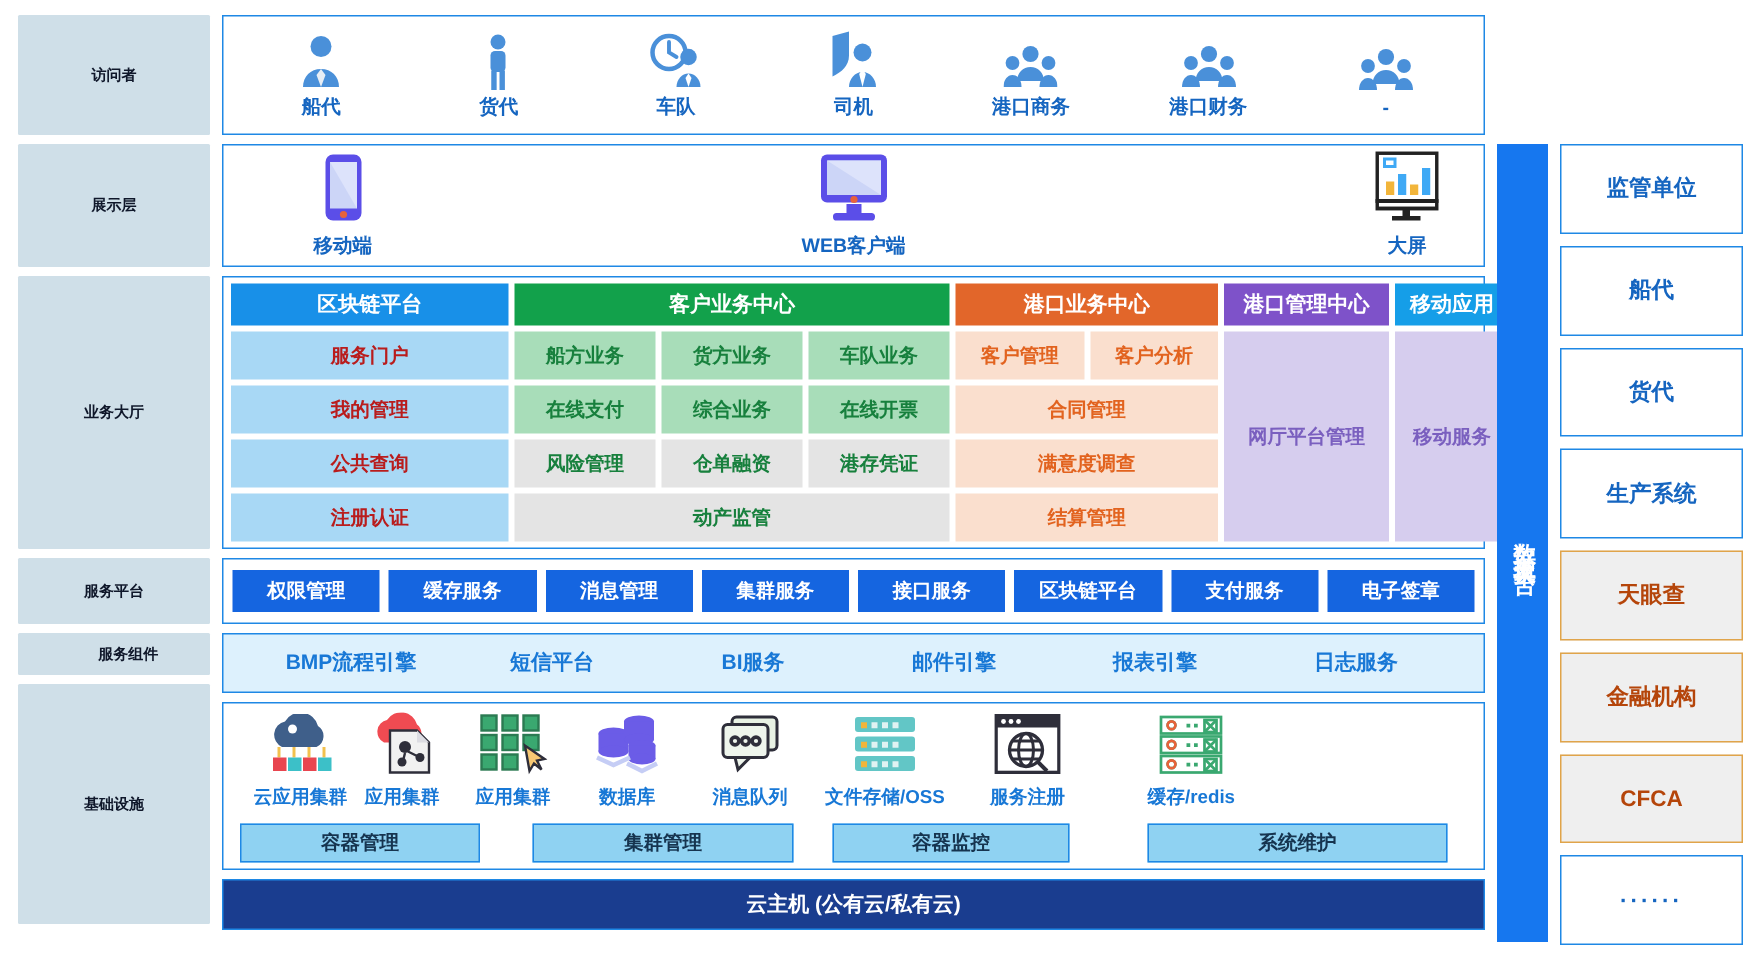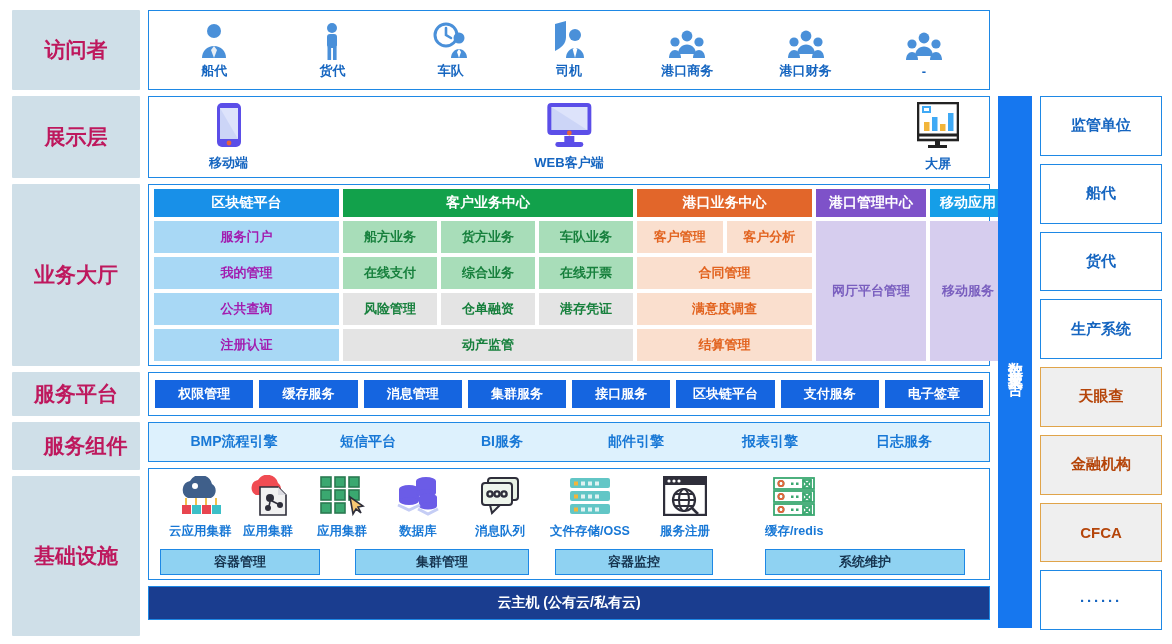--- a/index.html
+++ b/index.html
@@ -7,26 +7,26 @@
     width: 1172px; height: 644px;
     background: #ffffff;
     font-family: "Liberation Sans", "DejaVu Sans", sans-serif;
     font-weight: bold;
     overflow: hidden;
   }
   .page { position: relative; width: 1172px; height: 644px; display: flex; }
 
   
   .labels { width: 140px; flex: 0 0 140px; padding: 10px 0 8px 12px; display: flex; flex-direction: column; gap: 6px; }
-  .lbl { background: #cfdfe8; color: #be185d; display: flex; align-items: center; justify-content: center; font-size: 21px; border-radius: 1px; }
+  .lbl { background: #cfdfe8; color: #0f172a; display: flex; align-items: center; justify-content: center; font-size: 10px; border-radius: 1px; }
   .lbl.visitor { height: 80px; }
   .lbl.display { height: 82px; }
   .lbl.hall    { height: 182px; }
   .lbl.platform{ height: 44px; }
-  .lbl.comp    { height: 48px; padding-left: 19px; }
+  .lbl.comp    { height: 28px; padding-left: 19px; }
   .lbl.infra   { height: 160px; }
 
   
   .center { width: 858px; flex: 0 0 858px; padding: 10px 8px 8px 8px; display: flex; flex-direction: column; gap: 6px; }
 
   .box { border: 1px solid #1e88e5; background: #fff; }
 
   
   .visitors { height: 80px; display: flex; align-items: center; padding: 4px 6px; }
   .vis-item { flex: 1; display: flex; flex-direction: column; align-items: center; justify-content: center; gap: 2px; }
@@ -41,21 +41,21 @@
   .disp-b { position: absolute; left: 50%; transform: translateX(-50%); }
   .disp-c { position: absolute; right: 30px; }
 
   
   .hall { height: 182px; display: flex; padding: 4px 5px; gap: 4px; }
   .hcol { display: flex; flex-direction: column; gap: 4px; }
   .hhead { height: 28px; display: flex; align-items: center; justify-content: center; color: #fff; font-size: 14px; }
   .hgrid { flex: 1; display: flex; flex-direction: column; gap: 4px; }
   .hrow { flex: 1; display: flex; gap: 4px; }
   .cell { flex: 1; display: flex; align-items: center; justify-content: center; font-size: 13px; }
-  .c-blue  { background: #a8d8f5; color: #a21caf; }
+  .c-blue  { background: #a8d8f5; color: #b91c1c; }
   .c-green { background: #a8ddb9; color: #17803d; }
   .c-gray  { background: #e4e4e4; color: #17803d; }
   .c-orgl  { background: #fadfce; color: #e2631f; }
   .c-purp  { background: #d6cdee; color: #7a5fbf; }
 
   
   .platform { height: 44px; display: flex; align-items: center; padding: 0 6px; gap: 6px; }
   .pbtn { flex: 1; height: 28px; background: #1565e0; color: #fff; display: flex; align-items: center; justify-content: center; font-size: 13px; }
 
   

